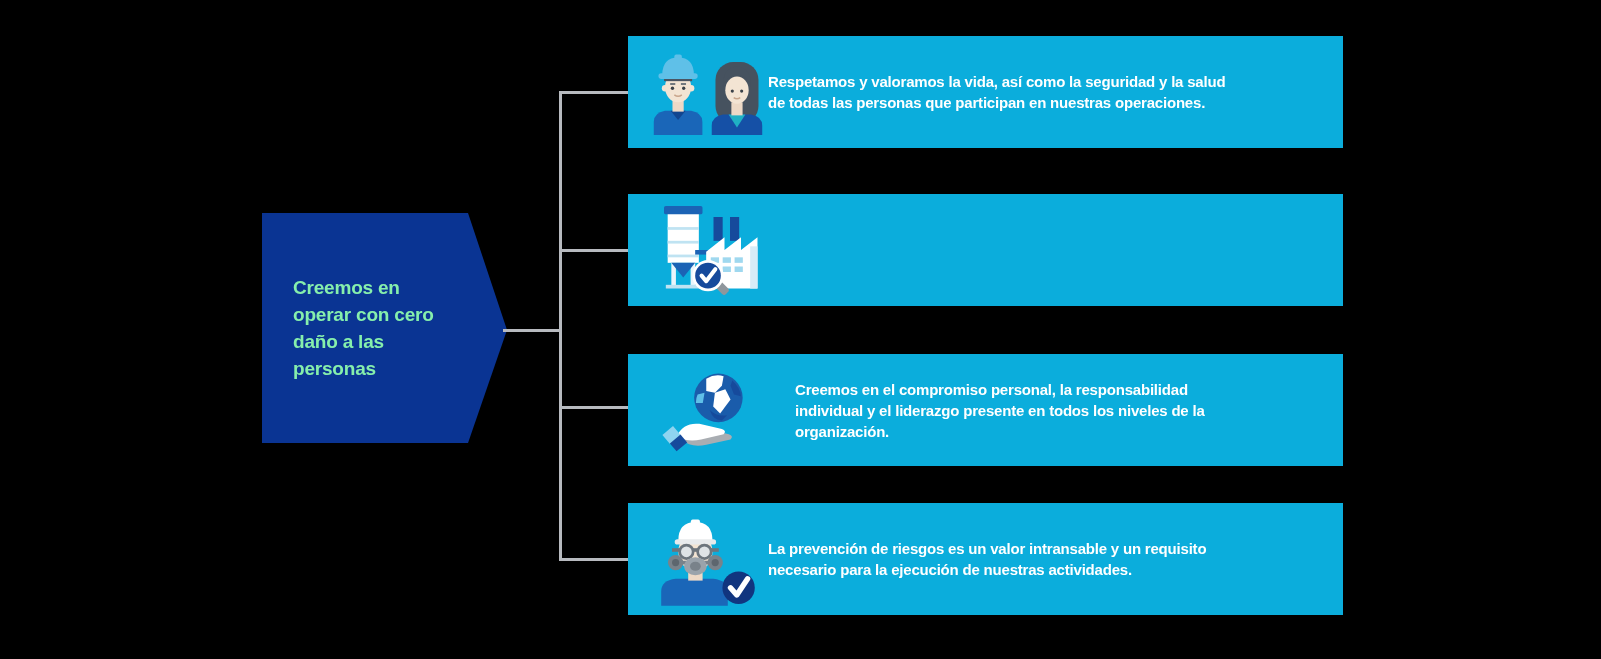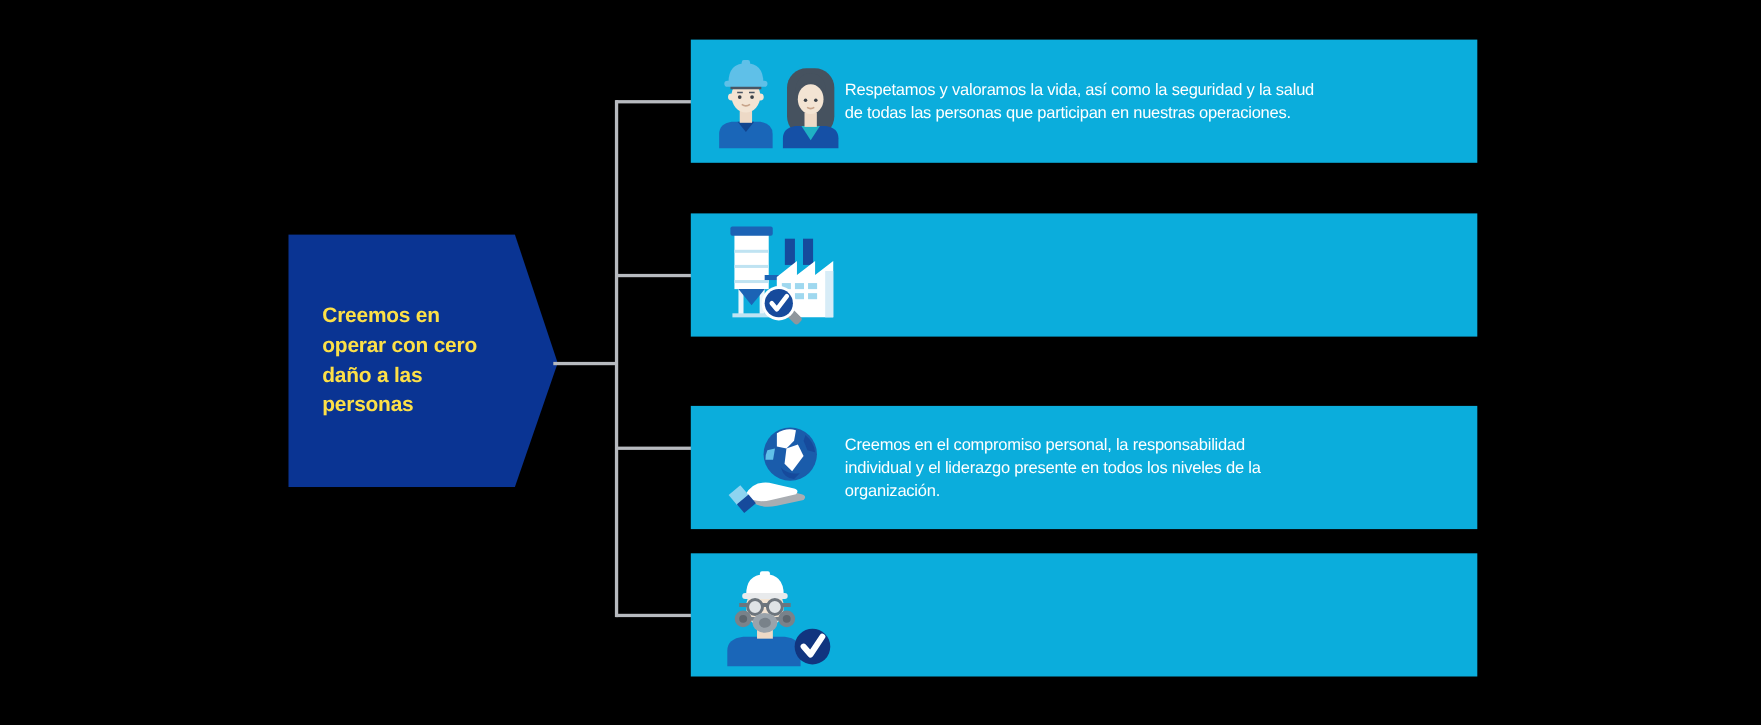--- a/index.html
+++ b/index.html
@@ -3,38 +3,38 @@
 <meta charset="utf-8">
 <style>
   html,body{margin:0;padding:0;background:#000;}
   .canvas{position:relative;width:1601px;height:659px;background:#000;overflow:hidden;
           font-family:"Liberation Sans","DejaVu Sans",sans-serif;}
 
   
   .pentagon{position:absolute;left:262px;top:213px;width:245px;height:230px;background:#0a3493;
             clip-path:polygon(0 0,206px 0,245px 117px,206px 230px,0 230px);
             display:flex;align-items:center;}
-  .pentagon-text{color:#fde047;font-weight:bold;font-size:19px;line-height:27px;
+  .pentagon-text{color:#86efac;font-weight:bold;font-size:19px;line-height:27px;
                  letter-spacing:-0.2px;padding-left:31px;white-space:pre-line;}
 
   
   .connector{position:absolute;background:#b7babf;}
   .vline{left:559px;top:91px;width:3px;height:470px;}
   .hline{height:3px;}
   .stem{left:503px;top:329px;width:58px;}
   .branch{left:560px;width:69px;}
   .b1{top:91px;} .b2{top:249px;} .b3{top:406px;} .b4{top:558px;}
 
   
   .box{position:absolute;left:628px;width:715px;height:112px;background:#0baddc;
        display:flex;align-items:center;}
-  .box1{top:36px;} .box2{top:194px;} .box3{top:369px;} .box4{top:503px;}
+  .box1{top:36px;} .box2{top:194px;} .box3{top:354px;gap:27px;} .box4{top:503px;}
   .icon-area{width:120px;margin-left:20px;flex:0 0 auto;display:flex;
              align-items:center;justify-content:center;}
-  .box-text{color:#fff;font-weight:normal;font-size:15px;line-height:21px;
+  .box-text{color:#fff;font-weight:bold;font-size:15px;line-height:21px;
             letter-spacing:-0.2px;white-space:pre-line;width:572px;}
 </style>
 </head>
 <body>
 
 <div class="canvas">
 
   <div class="pentagon">
     <div class="pentagon-text">Creemos en
 operar con cero
@@ -165,15 +165,17 @@
         <circle cx="24" cy="56" r="4" fill="#5d666e"></circle>
         <circle cx="68" cy="56" r="8.5" fill="#79828a"></circle>
         <circle cx="68" cy="56" r="4" fill="#5d666e"></circle>
         <ellipse cx="46" cy="60" rx="12.5" ry="10" fill="#9aa3ab"></ellipse>
         <ellipse cx="46" cy="60" rx="6" ry="5" fill="#79828a"></ellipse>
 
         <circle cx="94" cy="84" r="18" fill="#11357f"></circle>
         <path d="M85 84 L92 92 L104 74" stroke="#ffffff" stroke-width="6" fill="none" stroke-linecap="round" stroke-linejoin="round"></path>
       </svg>
     </div>
+    <div class="box-text">La prevención de riesgos es un valor intransable y un requisito
+necesario para la ejecución de nuestras actividades.</div>
   </div>
 
 </div>
 
 </body></html>

